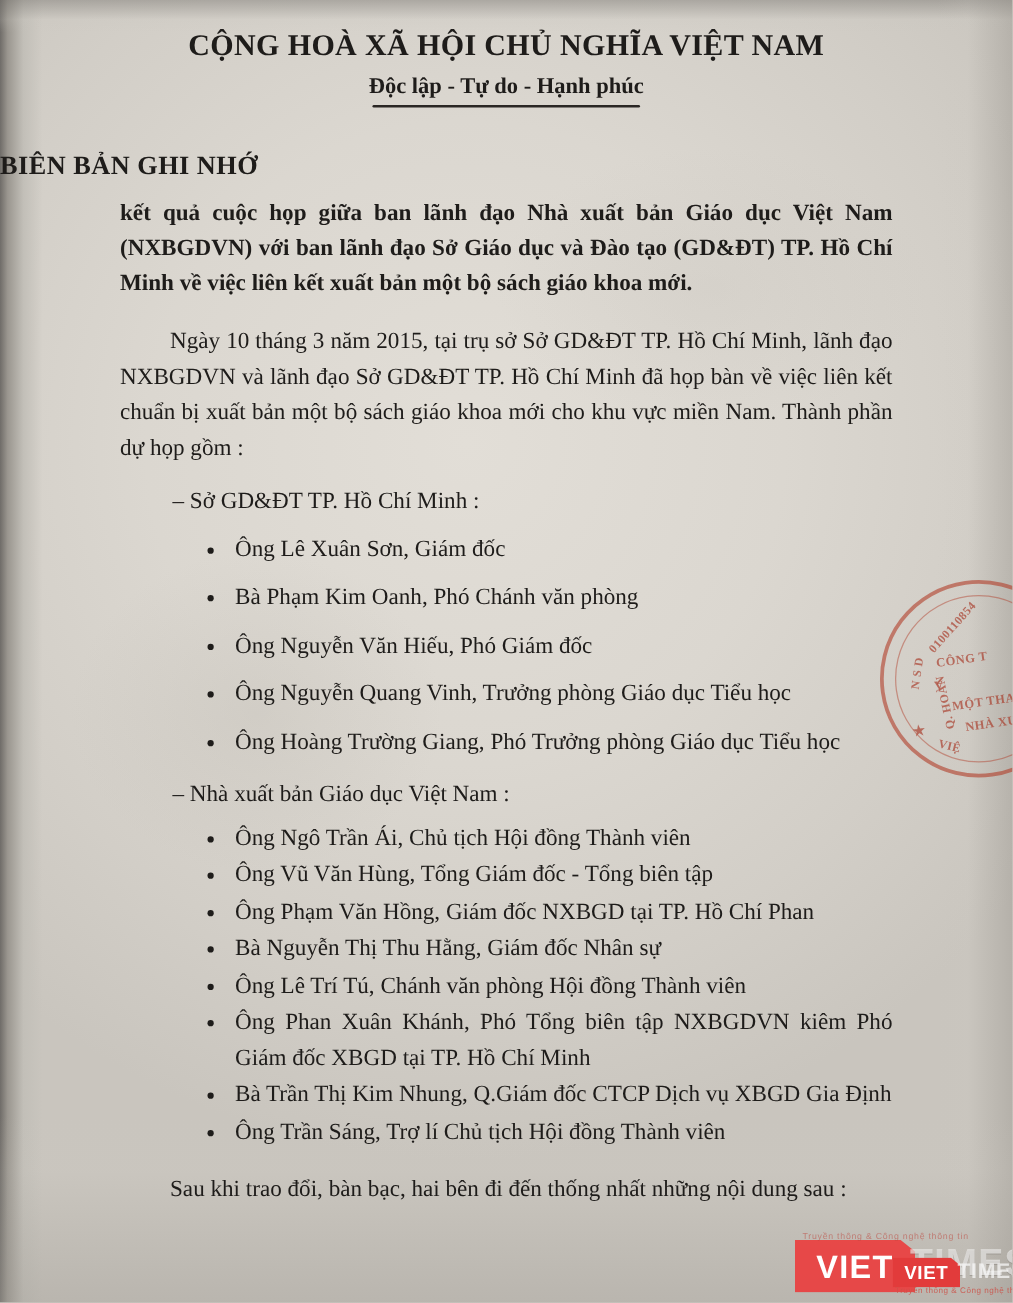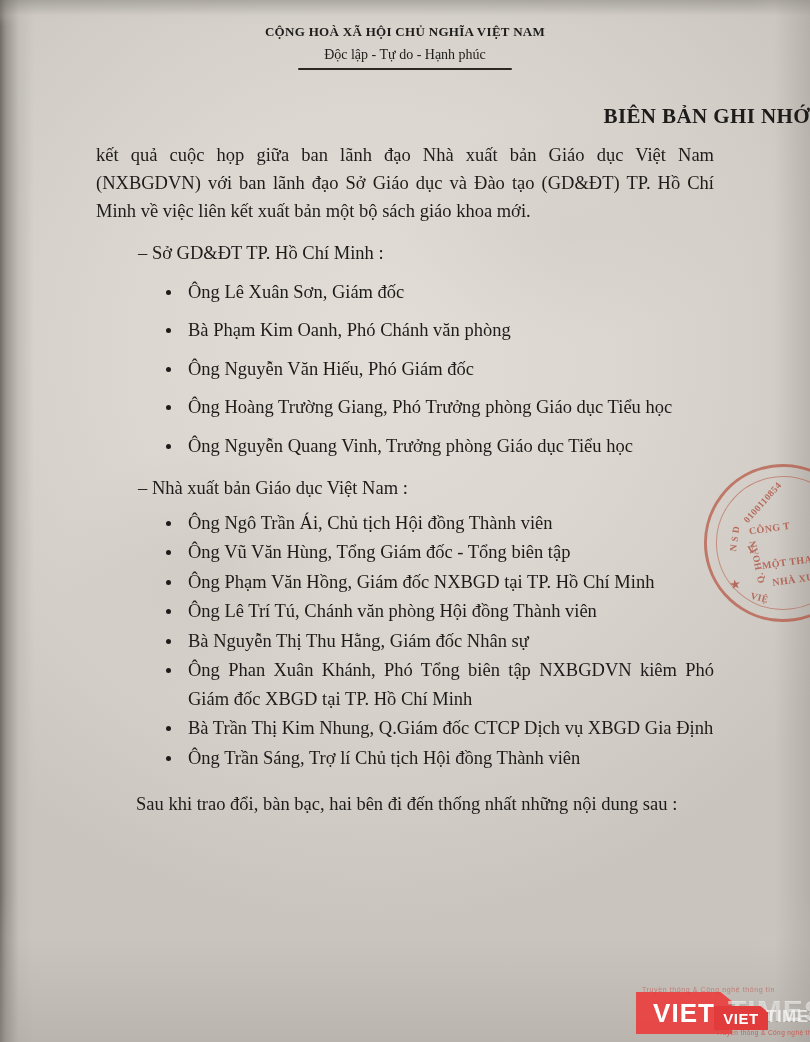--- a/index.html
+++ b/index.html
@@ -62,46 +62,46 @@
     color: #1e1c1a;
   }
 
   
   .doc-header {
     text-align: center;
     margin-top: 24px;
   }
   .nation-line {
     font-weight: bold;
-    font-size: 13px;
+    font-size: 24px;
     letter-spacing: 0.3px;
   }
   .motto-line {
-    font-weight: normal;
-    font-size: 14px;
+    font-weight: bold;
+    font-size: 18px;
     margin-top: 7px;
   }
   .motto-rule {
     width: 214px;
     height: 2px;
     background: #2a2724;
     margin: 5px auto 0 auto;
     border-radius: 1px;
   }
 
   
   .doc-title {
-    text-align: right;
+    text-align: left;
     font-weight: bold;
     font-size: 21px;
     letter-spacing: 0.4px;
     margin-top: 34px;
   }
   .doc-subtitle {
-    font-weight: normal;
+    font-weight: bold;
     font-size: 18.5px;
     line-height: 1.52;
     margin: 12px 96px 0 96px;
     text-align: justify;
     text-align-last: left;
   }
 
   
   .body-block {
     margin: 0 96px 0 96px;
@@ -303,37 +303,38 @@
       <div class="nation-line">CỘNG HOÀ XÃ HỘI CHỦ NGHĨA VIỆT NAM</div>
       <div class="motto-line">Độc lập - Tự do - Hạnh phúc</div>
       <div class="motto-rule"></div>
     </div>
 
     <div class="doc-title">BIÊN BẢN GHI NHỚ</div>
     <div class="doc-subtitle">kết quả cuộc họp giữa ban lãnh đạo Nhà xuất bản Giáo dục Việt Nam (NXBGDVN) với ban lãnh đạo Sở Giáo dục và Đào tạo (GD&amp;ĐT) TP. Hồ Chí Minh về việc liên kết xuất bản một bộ sách giáo khoa mới.</div>
 
     <div class="body-block">
 
+      <div class="para indent">Ngày 10 tháng 3 năm 2015, tại trụ sở Sở GD&amp;ĐT TP. Hồ Chí Minh, lãnh đạo NXBGDVN và lãnh đạo Sở GD&amp;ĐT TP. Hồ Chí Minh đã họp bàn về việc liên kết chuẩn bị xuất bản một bộ sách giáo khoa mới cho khu vực miền Nam. Thành phần dự họp gồm :</div>
 
       <div class="group-head">– Sở GD&amp;ĐT TP. Hồ Chí Minh :</div>
       <ul class="people">
         <li>Ông Lê Xuân Sơn, Giám đốc</li>
         <li>Bà Phạm Kim Oanh, Phó Chánh văn phòng</li>
         <li>Ông Nguyễn Văn Hiếu, Phó Giám đốc</li>
+        <li>Ông Nguyễn Quang Vinh, Trưởng phòng Giáo dục Tiểu học</li>
         <li>Ông Hoàng Trường Giang, Phó Trưởng phòng Giáo dục Tiểu học</li>
-        <li>Ông Nguyễn Quang Vinh, Trưởng phòng Giáo dục Tiểu học</li>
       </ul>
 
       <div class="group-head">– Nhà xuất bản Giáo dục Việt Nam :</div>
       <ul class="people tight">
         <li>Ông Ngô Trần Ái, Chủ tịch Hội đồng Thành viên</li>
         <li>Ông Vũ Văn Hùng, Tổng Giám đốc - Tổng biên tập</li>
-        <li>Ông Phạm Văn Hồng, Giám đốc NXBGD tại TP. Hồ Chí Minh</li>
+        <li>Ông Phạm Văn Hồng, Giám đốc NXBGD tại TP. Hồ Chí Phan</li>
+        <li>Bà Nguyễn Thị Thu Hằng, Giám đốc Nhân sự</li>
         <li>Ông Lê Trí Tú, Chánh văn phòng Hội đồng Thành viên</li>
-        <li>Bà Nguyễn Thị Thu Hằng, Giám đốc Nhân sự</li>
         <li>Ông Phan Xuân Khánh, Phó Tổng biên tập NXBGDVN kiêm Phó Giám đốc XBGD tại TP. Hồ Chí Minh</li>
         <li>Bà Trần Thị Kim Nhung, Q.Giám đốc CTCP Dịch vụ XBGD Gia Định</li>
         <li>Ông Trần Sáng, Trợ lí Chủ tịch Hội đồng Thành viên</li>
       </ul>
 
       <div class="para indent">Sau khi trao đổi, bàn bạc, hai bên đi đến thống nhất những nội dung sau :</div>
 
     </div>
   </div>
 

